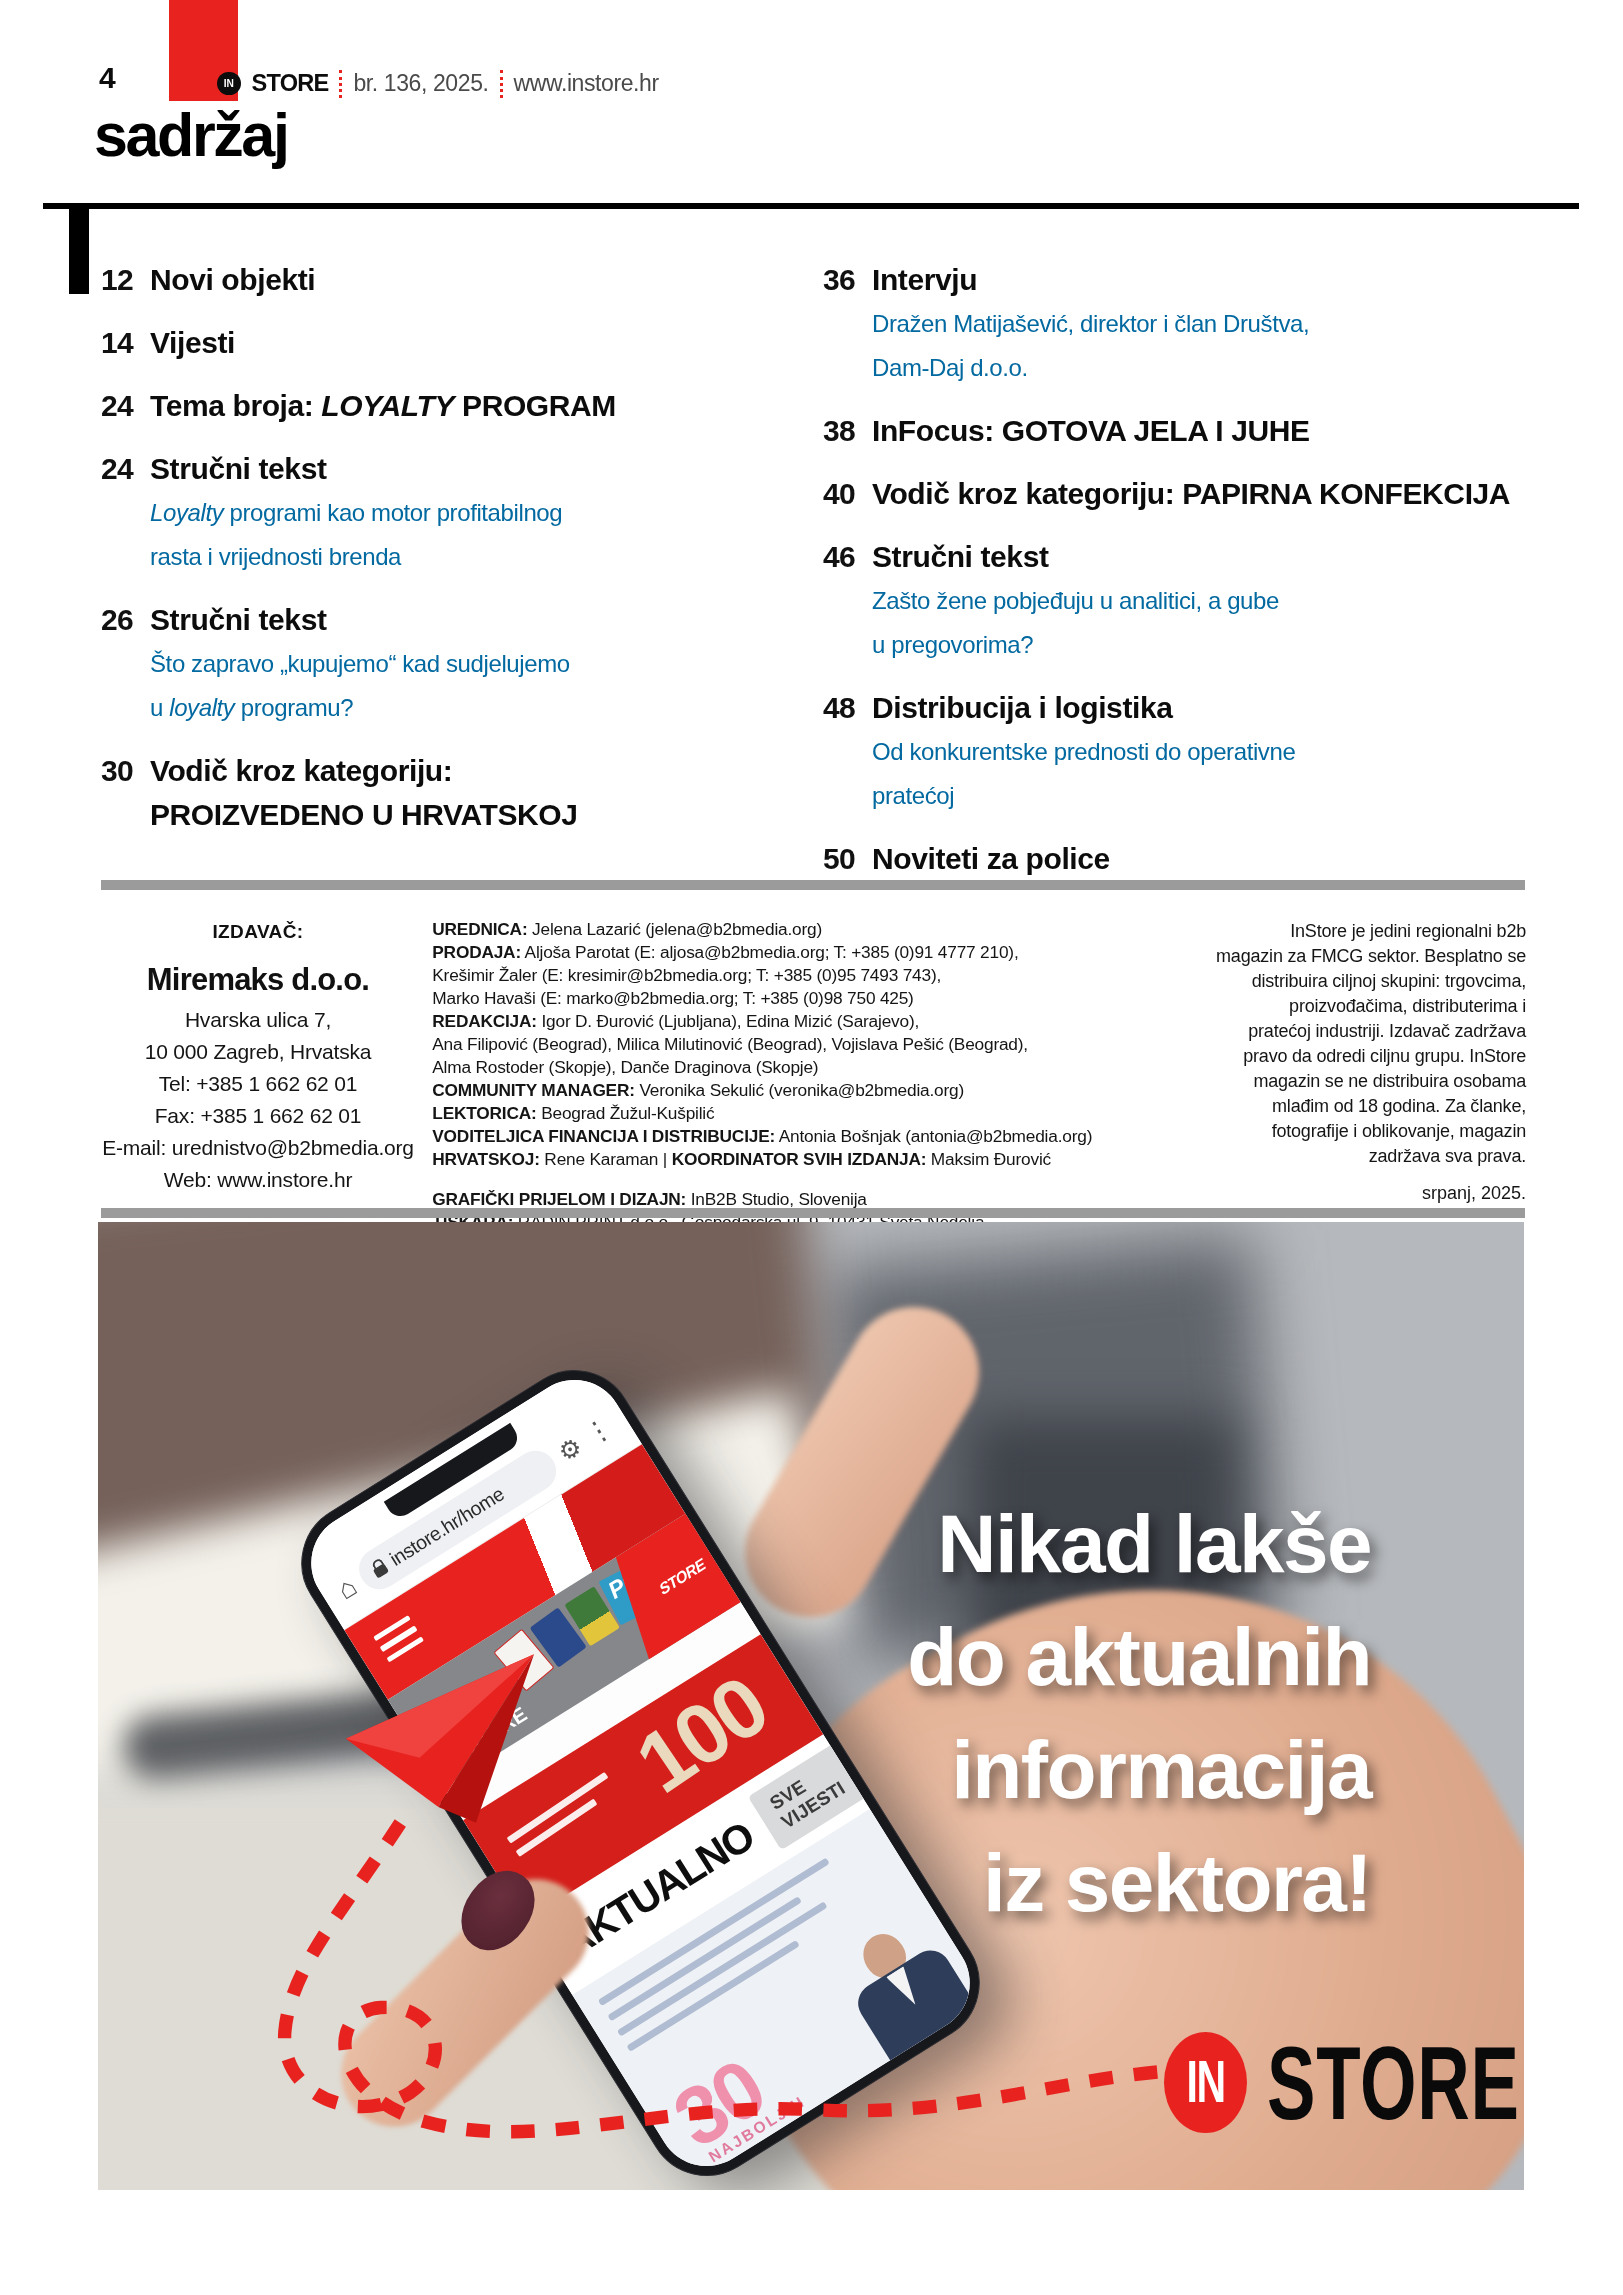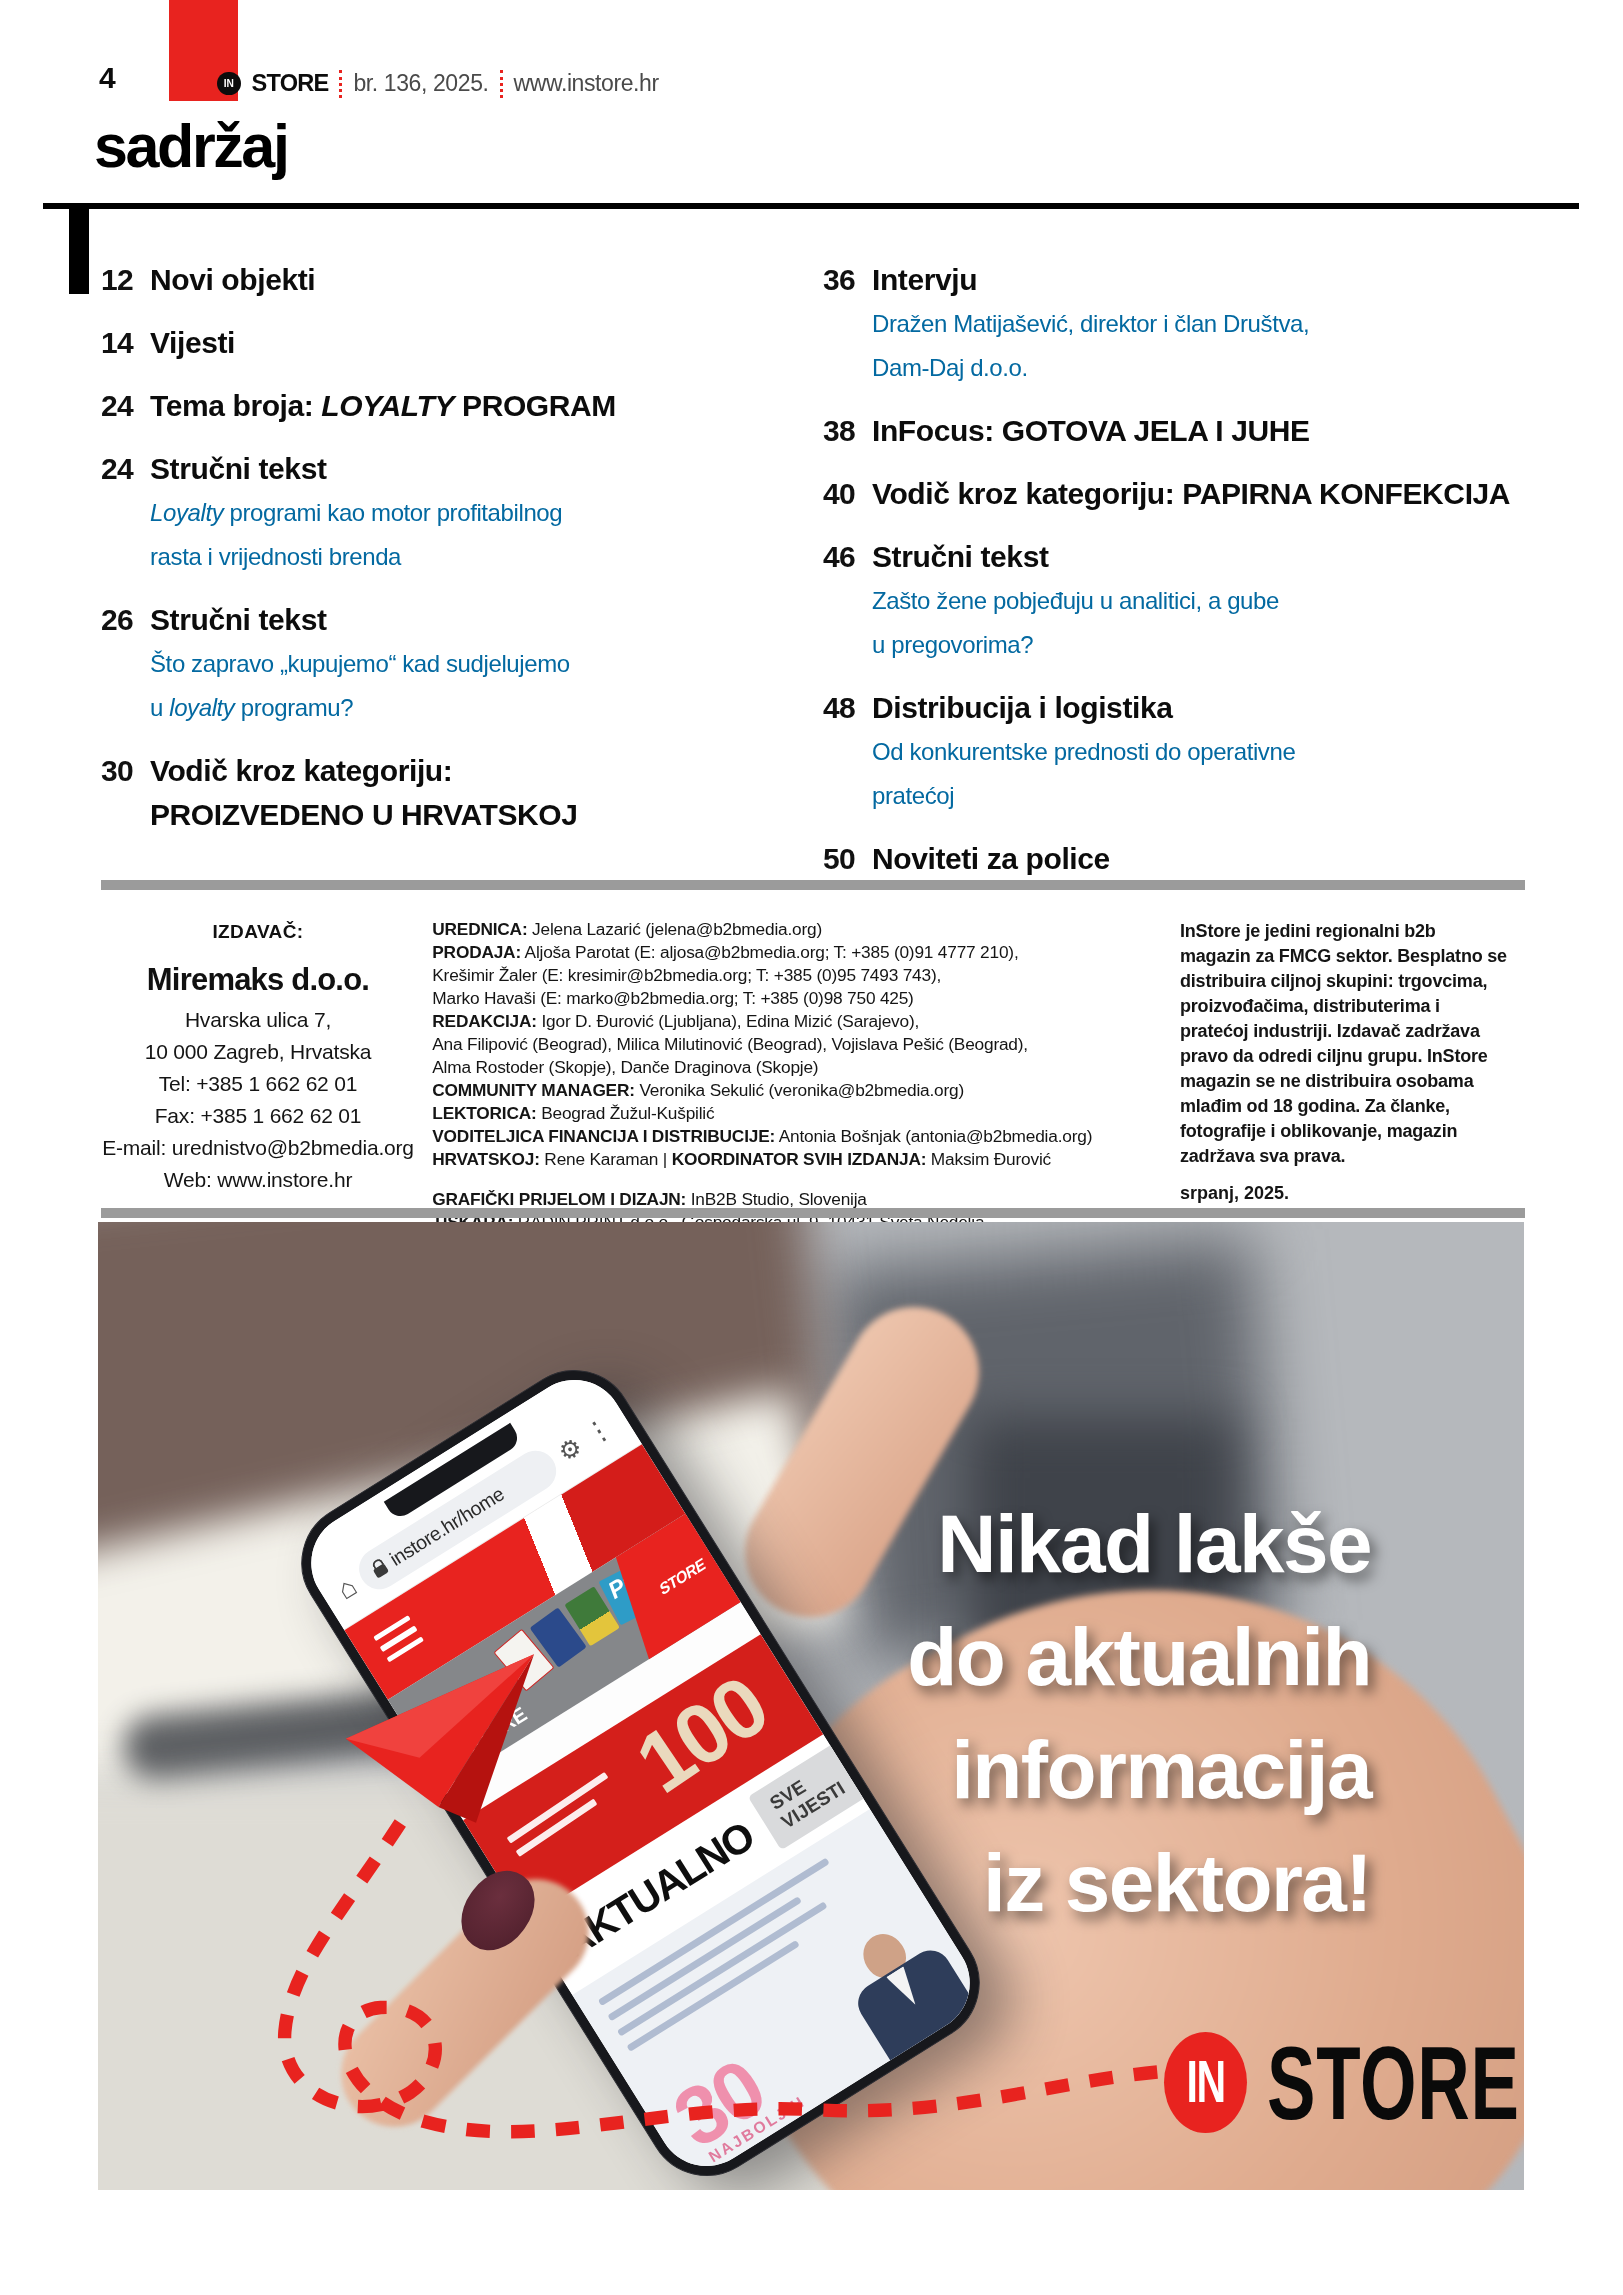--- a/index.html
+++ b/index.html
@@ -9,21 +9,21 @@
   }
   
   .red-block{position:absolute;left:169px;top:0;width:69px;height:101px;background:#e8231f;}
   .page-num{position:absolute;left:99px;top:61px;font-size:30px;font-weight:bold;color:#0c0c0c;}
   .masthead{position:absolute;left:217px;top:68px;display:flex;align-items:center;gap:11px;height:31px;}
   .in-badge{width:23.6px;height:23.6px;border-radius:50%;background:#0c0c0c;color:#fff;font-weight:bold;
     font-size:10.2px;display:flex;align-items:center;justify-content:center;letter-spacing:0;}
   .store-word{font-size:23.6px;font-weight:bold;letter-spacing:-0.8px;color:#0c0c0c;}
   .dot-sep{height:28px;border-left:3.9px dotted #e8231f;}
   .issue,.site{font-size:23px;color:#4a4a4a;letter-spacing:-0.4px;text-align:center;}
-  .section-title{position:absolute;left:94px;top:111px;font-size:61px;font-weight:bold;letter-spacing:-2.4px;color:#000;}
+  .section-title{position:absolute;left:94px;top:100px;font-size:61px;font-weight:bold;letter-spacing:-2.4px;color:#000;}
   .rule{position:absolute;left:43px;top:203px;width:1536px;height:6.3px;background:#000;}
   .rule-tab{position:absolute;left:69px;top:203px;width:20.4px;height:91px;background:#000;}
   
   .toc{position:absolute;left:101px;top:258px;width:1425px;display:flex;}
   .toc-col{display:flex;flex-direction:column;}
   .toc-col.left{width:722px;}
   .toc-col.right{flex:1;}
   .toc-item{display:flex;margin-bottom:19px;}
   .toc-num{width:49px;flex-shrink:0;font-size:30px;font-weight:bold;line-height:44px;letter-spacing:-0.8px;}
   .toc-text{flex:1;}
@@ -35,21 +35,21 @@
   .bar1{top:880px;} .bar2{top:1208px;}
   .impressum{position:absolute;left:101px;top:908px;width:1425px;display:flex;gap:17.3px;margin-top:8px;}
   .pub-col{width:314px;text-align:center;padding-top:4.7px;}
   .pub-label{font-size:19px;font-weight:bold;letter-spacing:0.4px;}
   .pub-name{font-size:31px;font-weight:bold;margin:19px 0 6.3px;letter-spacing:-0.8px;}
   .pub-line{font-size:21px;line-height:32px;letter-spacing:-0.2px;color:#151515;}
   .credits-col{flex:1;padding-top:1.6px;min-width:0;}
   .credit-line{font-size:17.3px;line-height:23px;letter-spacing:-0.2px;color:#151515;white-space:nowrap;}
   .credit-line .b{font-weight:bold;}
   .credit-line.gap{margin-top:17.3px;}
-  .info-col{width:346px;text-align:left;padding-top:3.1px;font-weight:bold;}
+  .info-col{width:346px;text-align:right;padding-top:3.1px;}
   .info-line{font-size:18px;line-height:25px;letter-spacing:-0.2px;color:#151515;}
   .info-date{font-size:18px;margin-top:14px;color:#151515;}
   
   .photo{position:absolute;left:98px;top:1222px;width:1426px;height:968px;overflow:hidden;background:#c7c9cc;}
   .photo .bg{position:absolute;}
   .bg-right{right:-118px;top:-79px;width:982px;height:1178px;background:#b5b8bc;filter:blur(31px);}
   .bg-monitor{left:746px;top:31px;width:424px;height:393px;background:#60646b;filter:blur(33px);transform:rotate(-5deg);}
   .bg-monitor2{left:872px;top:196px;width:267px;height:267px;background:#3f434a;filter:blur(25px);}
   .bg-brown{left:-79px;top:-63px;width:801px;height:440px;background:#75615a;filter:blur(25px);transform:rotate(-6deg);}
   .bg-shelf{left:-118px;top:259px;width:848px;height:236px;background:#f3f1ea;filter:blur(20.4px);transform:rotate(-13deg);}

